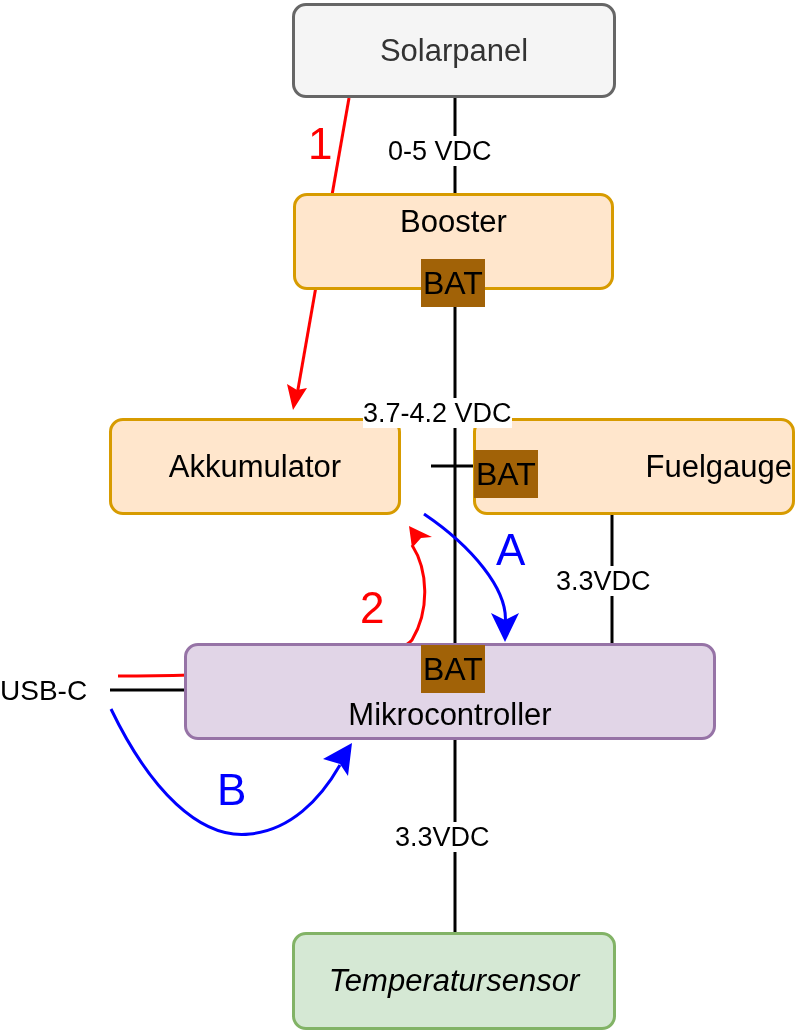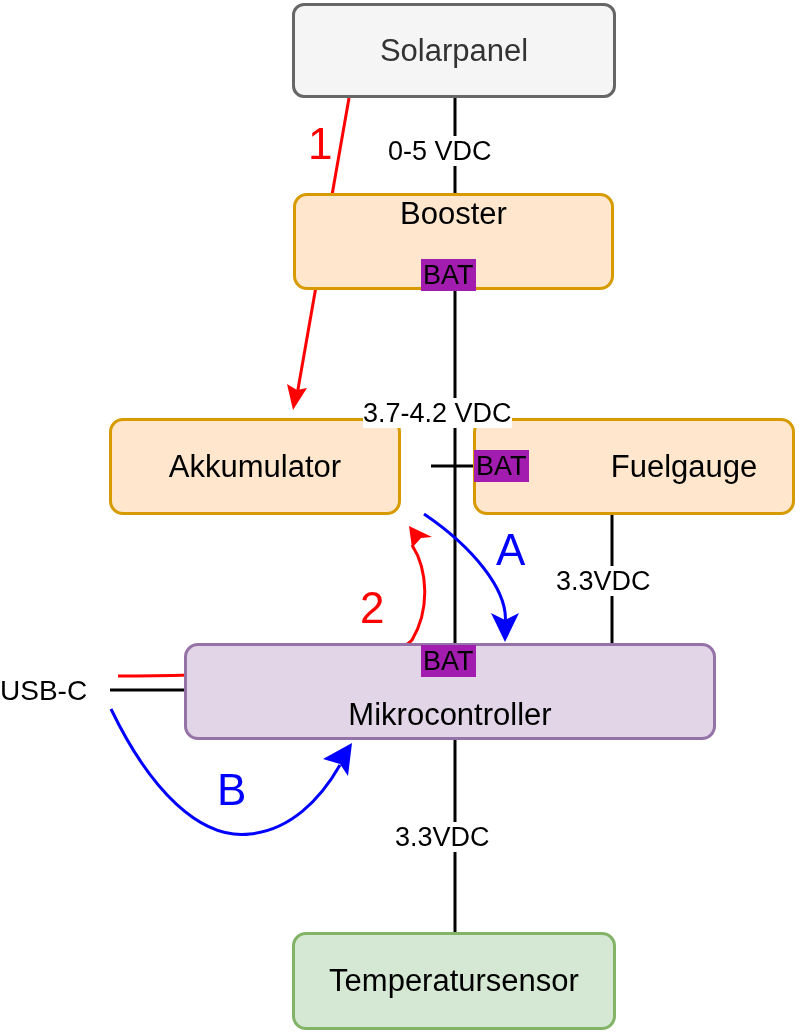--- a/index.html
+++ b/index.html
@@ -1,31 +1,31 @@
 <!DOCTYPE html>
 <html><head>
 <meta charset="utf-8">
 <style>
   html, body { margin: 0; padding: 0; background: #ffffff; }
   body { width: 800px; height: 1034px; position: relative; overflow: hidden;
          font-family: "Liberation Sans", "DejaVu Sans", sans-serif; }
   svg.wires { position: absolute; left: 0; top: 0; width: 800px; height: 1034px; }
   .node { position: absolute; box-sizing: border-box; border-radius: 14px; border-width: 3px; border-style: solid;
           display: flex; align-items: center; justify-content: center; color: #000; font-size: 31px; }
-  .solar { left: 292px; top: 3px; width: 324px; height: 95px; background: #f5f5f5; border-color: #666666; color: #333333; border-radius: 12px; }
+  .solar { left: 292px; top: 3px; width: 324px; height: 95px; background: #f5f5f5; border-color: #666666; color: #333333; }
   .booster { left: 293px; top: 193px; width: 321px; height: 97px; background: #ffe6cc; border-color: #d79b00;
-             align-items: flex-start; padding-top: 0; }
+             align-items: flex-start; padding-top: 8px; }
   .akku { left: 109px; top: 418px; width: 292px; height: 97px; background: #ffe6cc; border-color: #d79b00; }
   .fuel { left: 473px; top: 418px; width: 322px; height: 97px; background: #ffe6cc; border-color: #d79b00;
-          justify-content: center; padding-left: 100px; }
+          justify-content: flex-end; padding-left: 100px; }
   .mcu { left: 184px; top: 643px; width: 532px; height: 97px; background: #e1d5e7; border-color: #9673a6;
          align-items: flex-end; padding-bottom: 4px; }
-  .temp { left: 292px; top: 932px; width: 324px; height: 98px; background: #d5e8d4; border-color: #82b366; }
+  .temp { left: 292px; top: 932px; width: 324px; height: 98px; background: #d5e8d4; border-color: #82b366; font-style: italic; }
   .lbl { position: absolute; font-size: 27px; color: #000; background: #ffffff; line-height: 30px; white-space: nowrap; }
-  .port { position: absolute; font-size: 27px; color: #000; background: #a21caf; line-height: 32px; padding: 0 2px; }
+  .port { position: absolute; font-size: 32px; color: #000; background: #a16207; line-height: 32px; padding: 8px 2px; }
   .step { position: absolute; font-size: 44px; line-height: 44px; }
   .red { color: #ff0000; }
   .blue { color: #0000ff; }
 </style>
 </head>
 <body>
 
 <svg class="wires" viewBox="0 0 800 1034">
   <defs>
     <marker id="arrRed" markerWidth="10" markerHeight="10" refX="8" refY="5" orient="auto" markerUnits="userSpaceOnUse" viewBox="0 0 10 10">

